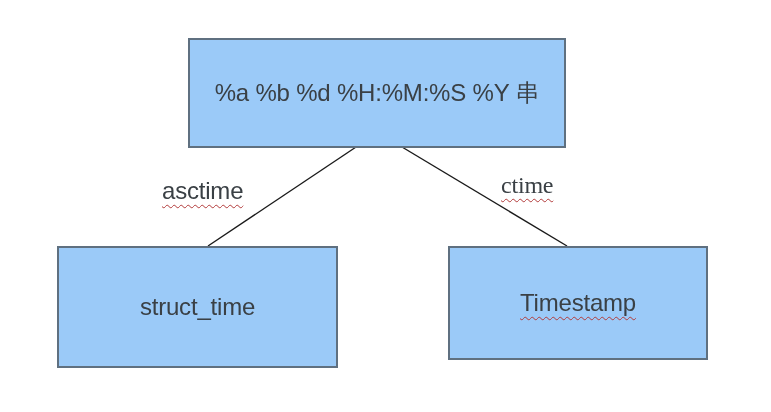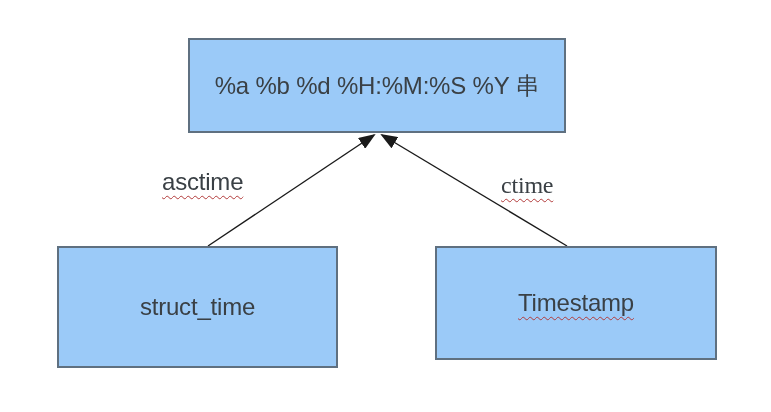--- a/index.html
+++ b/index.html
@@ -25,37 +25,37 @@
   }
   .node {
     position: absolute;
     background: var(--box-fill, #9bcaf8);
     border: 2px solid var(--box-border, #5f7080);
     box-sizing: border-box;
     display: flex;
     align-items: center;
     justify-content: center;
   }
-  .node-top   { left: 188px; top: 38px;  width: 378px; height: 95px;  }
+  .node-top   { left: 188px; top: 38px;  width: 378px; height: 110px;  }
   .node-left  { left: 57px;  top: 246px; width: 281px; height: 122px; }
-  .node-right { left: 435px; top: 246px; width: 282px; height: 114px; }
+  .node-right { left: 448px; top: 246px; width: 260px; height: 114px; }
   .node-label {
     font-size: 24px;
     color: var(--text, #3a4045);
     letter-spacing: -0.2px;
     white-space: nowrap;
   }
   .edge-label {
     position: absolute;
     font-size: 24px;
     color: var(--text, #3a4045);
     letter-spacing: -0.2px;
     white-space: nowrap;
   }
-  .edge-label-asctime { left: 162px; top: 168px; }
+  .edge-label-asctime { left: 162px; top: 177px; }
   .edge-label-ctime   { left: 501px; top: 172px; font-family: Liberation Serif, serif; }
   [data-misspelled="true"] {
     text-decoration-line: underline;
     text-decoration-style: wavy;
     text-decoration-color: var(--squiggle, #b23b3b);
     text-decoration-thickness: 1px;
     text-underline-offset: 5px;
   }
 </style>
 </head>

